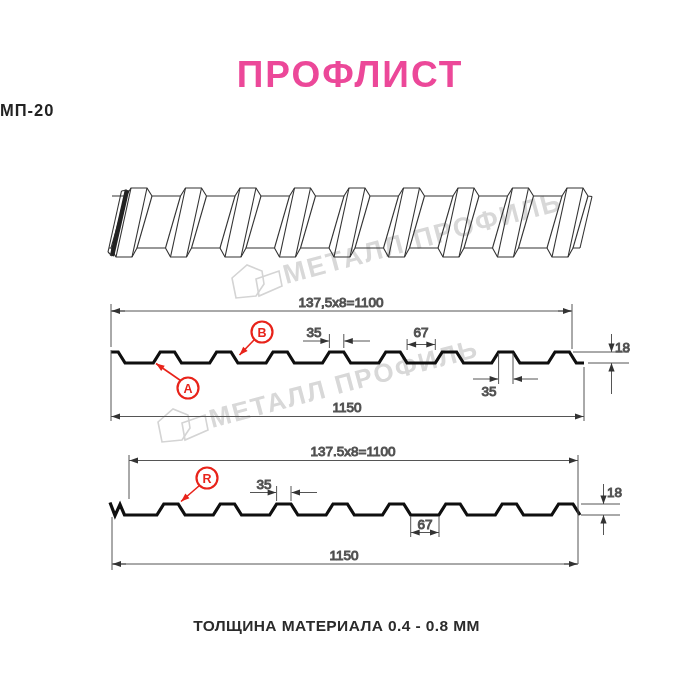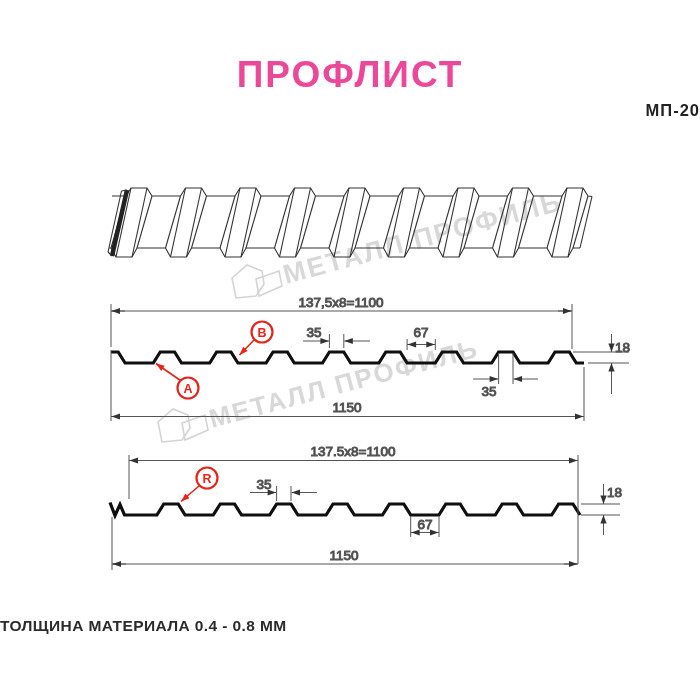--- a/index.html
+++ b/index.html
@@ -5,25 +5,25 @@
   html,body{margin:0;padding:0;background:#fff;}
   .page{
     position:relative;width:700px;height:700px;background:#ffffff;overflow:hidden;
     font-family:"Liberation Sans", sans-serif;
   }
   .title{
     position:absolute;left:0;top:54px;width:700px;text-align:center;
     font-size:37px;font-weight:700;letter-spacing:2px;color:#ec4899;
   }
   .subtitle{
-    position:absolute;left:0;top:101px;width:700px;text-align:right;
+    position:absolute;left:0;top:101px;width:700px;text-align:left;
     font-size:16.5px;font-weight:600;letter-spacing:1px;color:#222;
   }
   .footer{
-    position:absolute;left:0;top:617px;width:673px;
+    position:absolute;left:0;top:617px;width:673px;text-align:center;
     font-size:15.5px;font-weight:600;letter-spacing:0.4px;color:#2b2b2b;
   }
   svg.drawing{position:absolute;left:0;top:0;}
   .wm-text{fill:#d8d8d8;font-weight:700;letter-spacing:2px;}
   .wm-shape{stroke:#d4d4d4;stroke-width:1.6;fill:none;}
   .sheet{stroke:#333;stroke-width:1.1;fill:none;}
   .profile{stroke:#0f0f0f;stroke-width:3.2;fill:none;stroke-linejoin:miter;}
   .dimln{stroke:#555;stroke-width:1;fill:none;}
   .dimtx{fill:#2f2f2f;font-size:13.5px;}
   .red{stroke:#e8231a;fill:none;}

